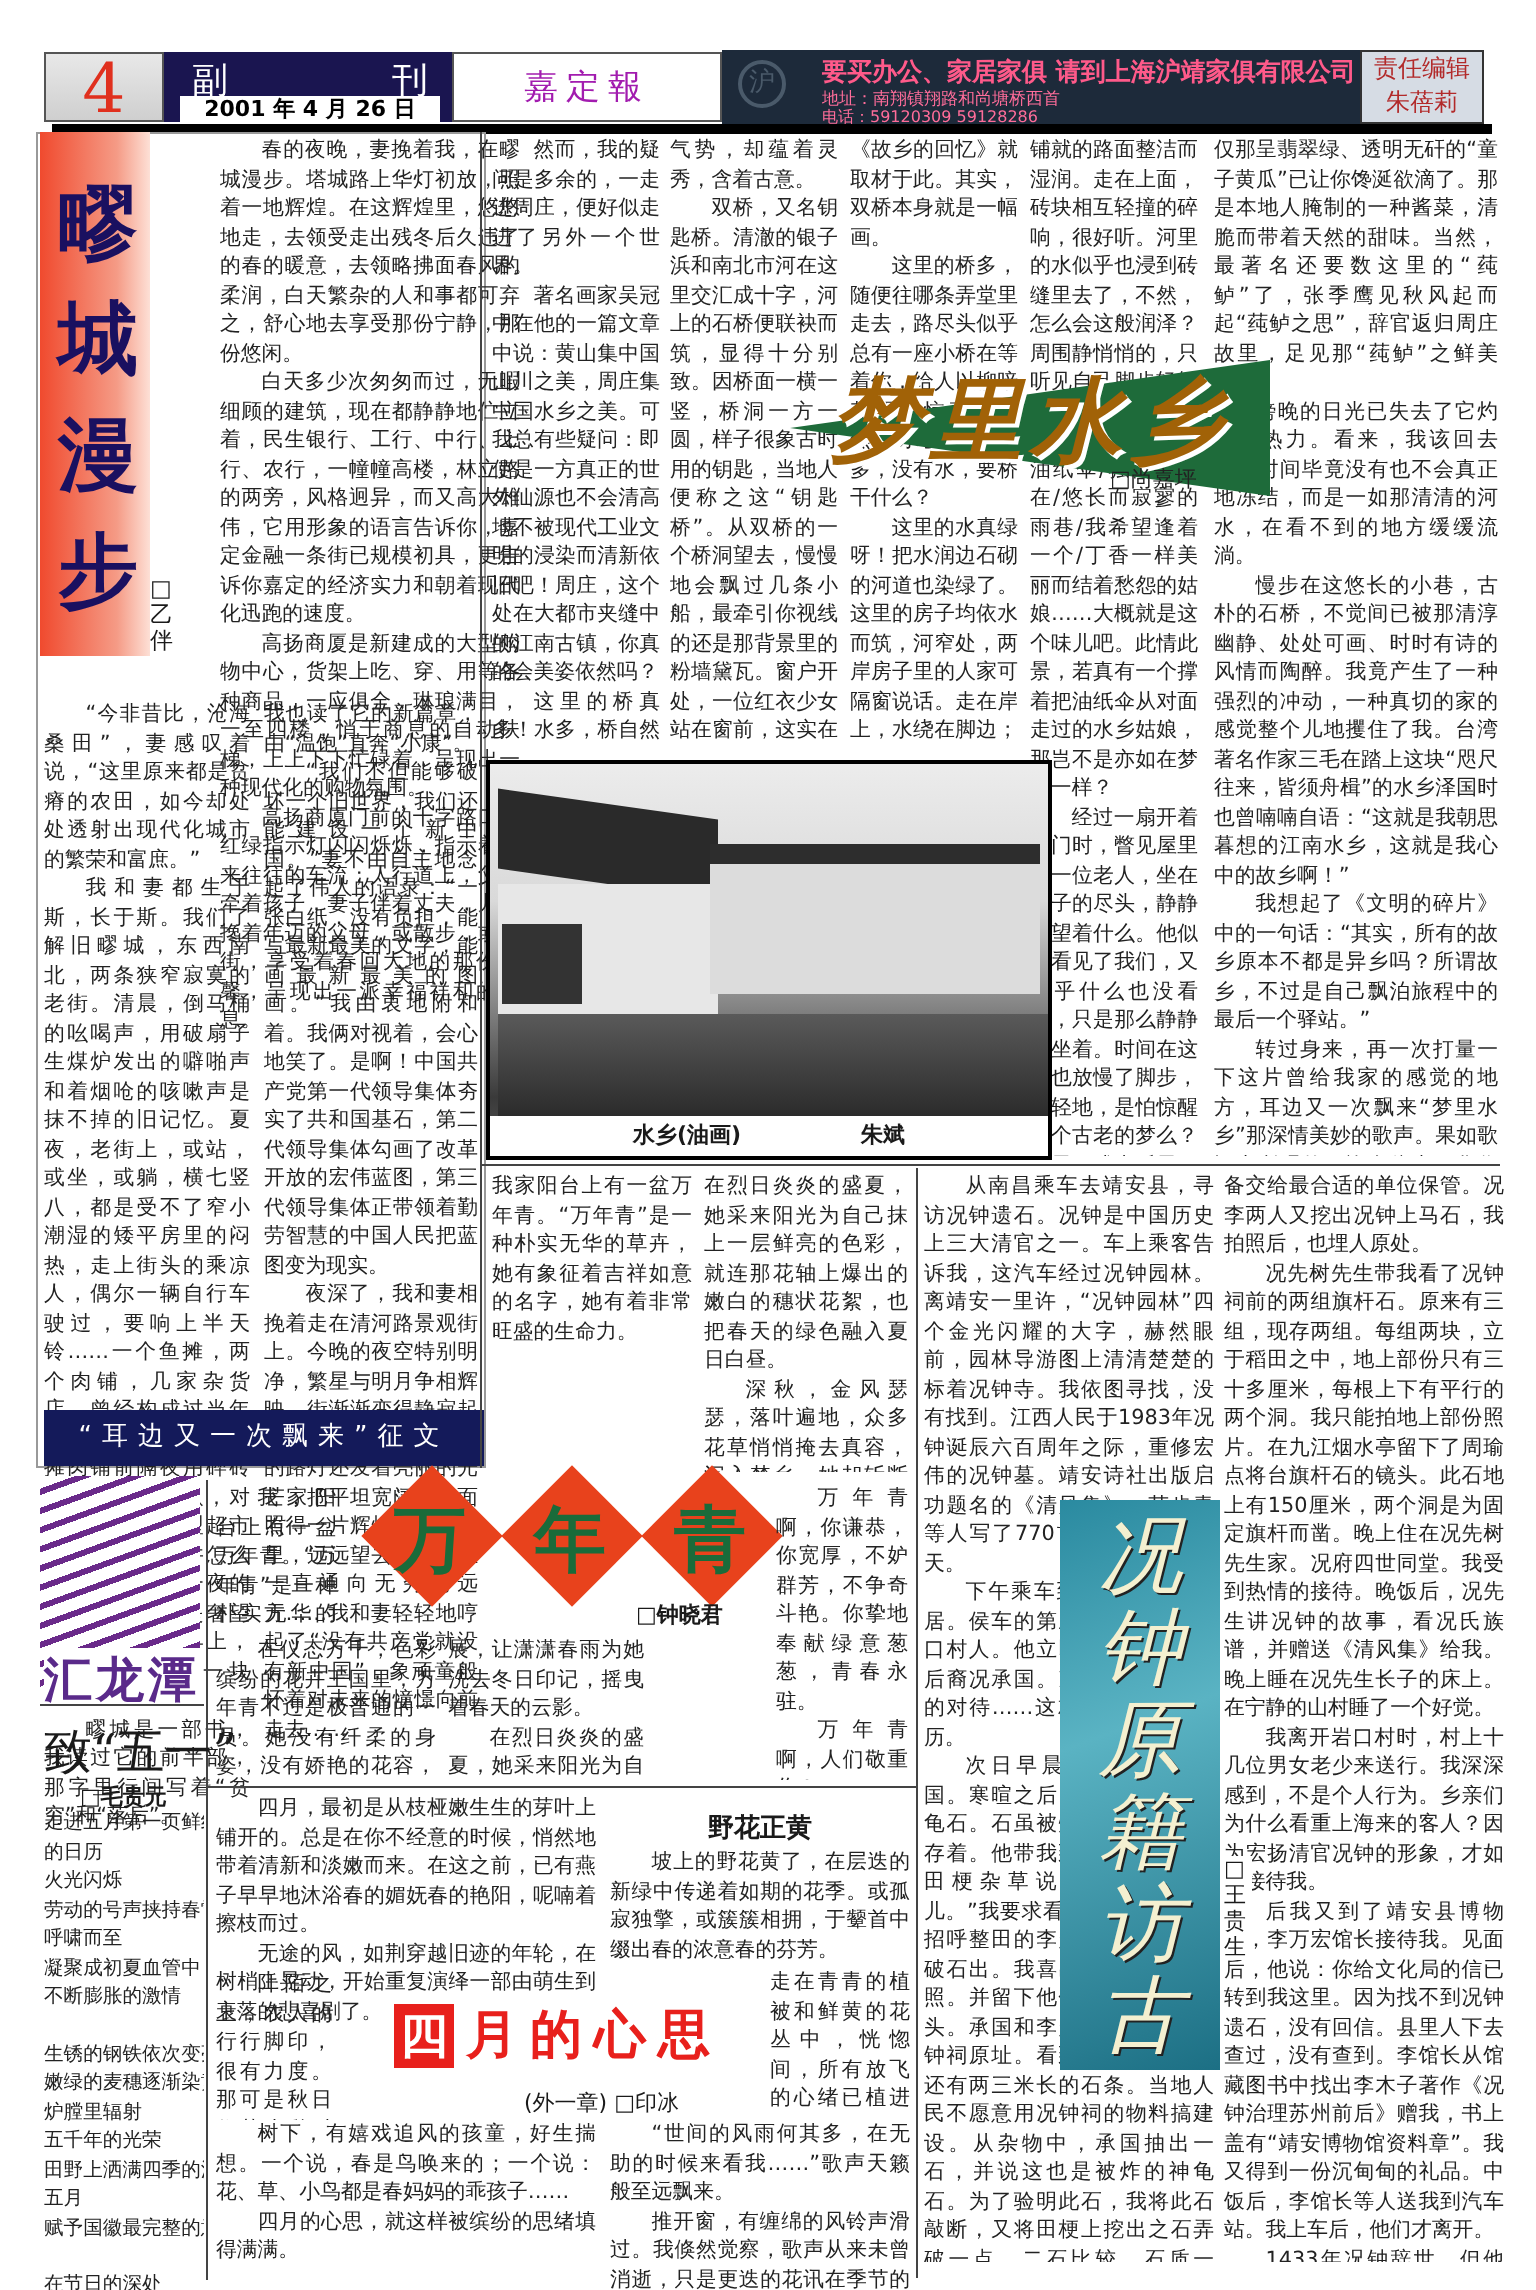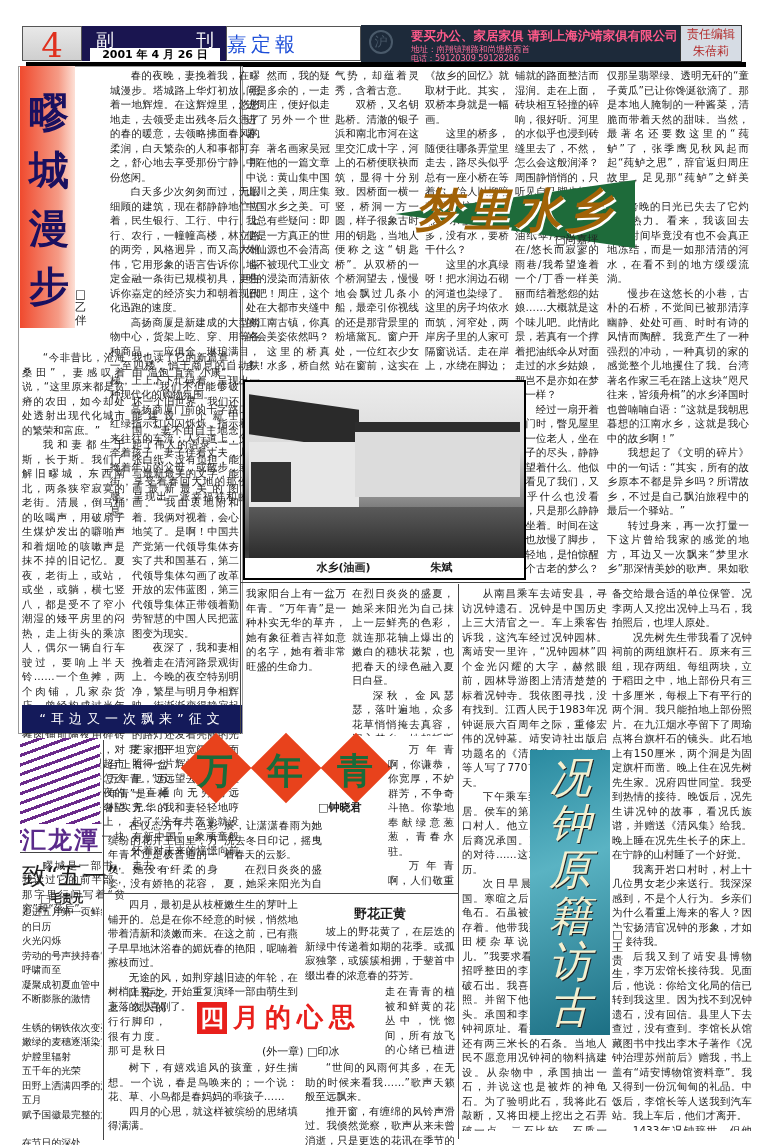--- a/index.html
+++ b/index.html
@@ -5,21 +5,21 @@
 * { box-sizing: border-box; margin: 0; padding: 0; }
 body { width: 768px; height: 1145px; background: #fff; font-family: "DejaVu Sans", sans-serif; color: #1a1a1a; position: relative; overflow: hidden; }
 .abs { position: absolute; }
 .txt { font-size: 10.4px; line-height: 14.5px; text-align: justify; color: #222; }
 .txt p { text-indent: 2em; }
 .txt p.noind { text-indent: 0; }
 .pgnum { left: 22px; top: 26px; width: 60px; height: 35px; background: linear-gradient(#e8e8e8,#cfcfcf); border: 1px solid #555; color: #e0301e; font-family: "DejaVu Serif", serif; font-size: 34px; text-align: center; line-height: 36px; }
 .sec { left: 82px; top: 26px; width: 144px; height: 35px; background: #1a1550; color: #fff; }
 .sec-title { position: absolute; left: 14px; top: 2px; width: 118px; font-size: 18px; display: flex; justify-content: space-between; }
 .sec-date { position: absolute; left: 8px; top: 22px; width: 130px; height: 13px; background: #fff; color: #000; font-size: 11px; text-align: center; line-height: 13px; font-weight: bold; }
-.paper { left: 226px; top: 26px; width: 135px; height: 35px; border: 1px solid #555; color: #1d4ed8; font-family: "DejaVu Serif", serif; font-size: 20px; text-align: left; line-height: 35px; letter-spacing: 4px; }
+.paper { left: 226px; top: 26px; width: 135px; height: 35px; border: 1px solid #555; color: #a21caf; font-family: "DejaVu Serif", serif; font-size: 17px; text-align: center; line-height: 35px; letter-spacing: 4px; }
 .ad { left: 361px; top: 25px; width: 337px; height: 37px; background: #1d2a3a; color: #fff; }
 .ad-logo { position: absolute; left: 8px; top: 5px; width: 24px; height: 24px; border: 2px solid #4a5a6a; border-radius: 50%; color: #4a5a6a; text-align: center; line-height: 20px; font-size: 13px; }
 .ad-main { position: absolute; left: 50px; top: 3px; font-size: 12.5px; color: #ff5a8a; font-weight: bold; white-space: nowrap; }
 .ad-addr { position: absolute; left: 50px; top: 19px; font-size: 8.5px; color: #ff6d9a; white-space: nowrap; }
 .ad-tel { position: absolute; left: 50px; top: 28px; font-size: 8px; color: #ff6d9a; white-space: nowrap; }
 .editor { left: 680px; top: 25px; width: 62px; height: 37px; background: #d6dce4; border: 1px solid #333; color: #b22a2a; font-size: 12px; text-align: center; }
 .editor div { line-height: 17px; }
 .mast-shadow { left: 26px; top: 62px; width: 720px; height: 5px; background: #000; }
 
 

